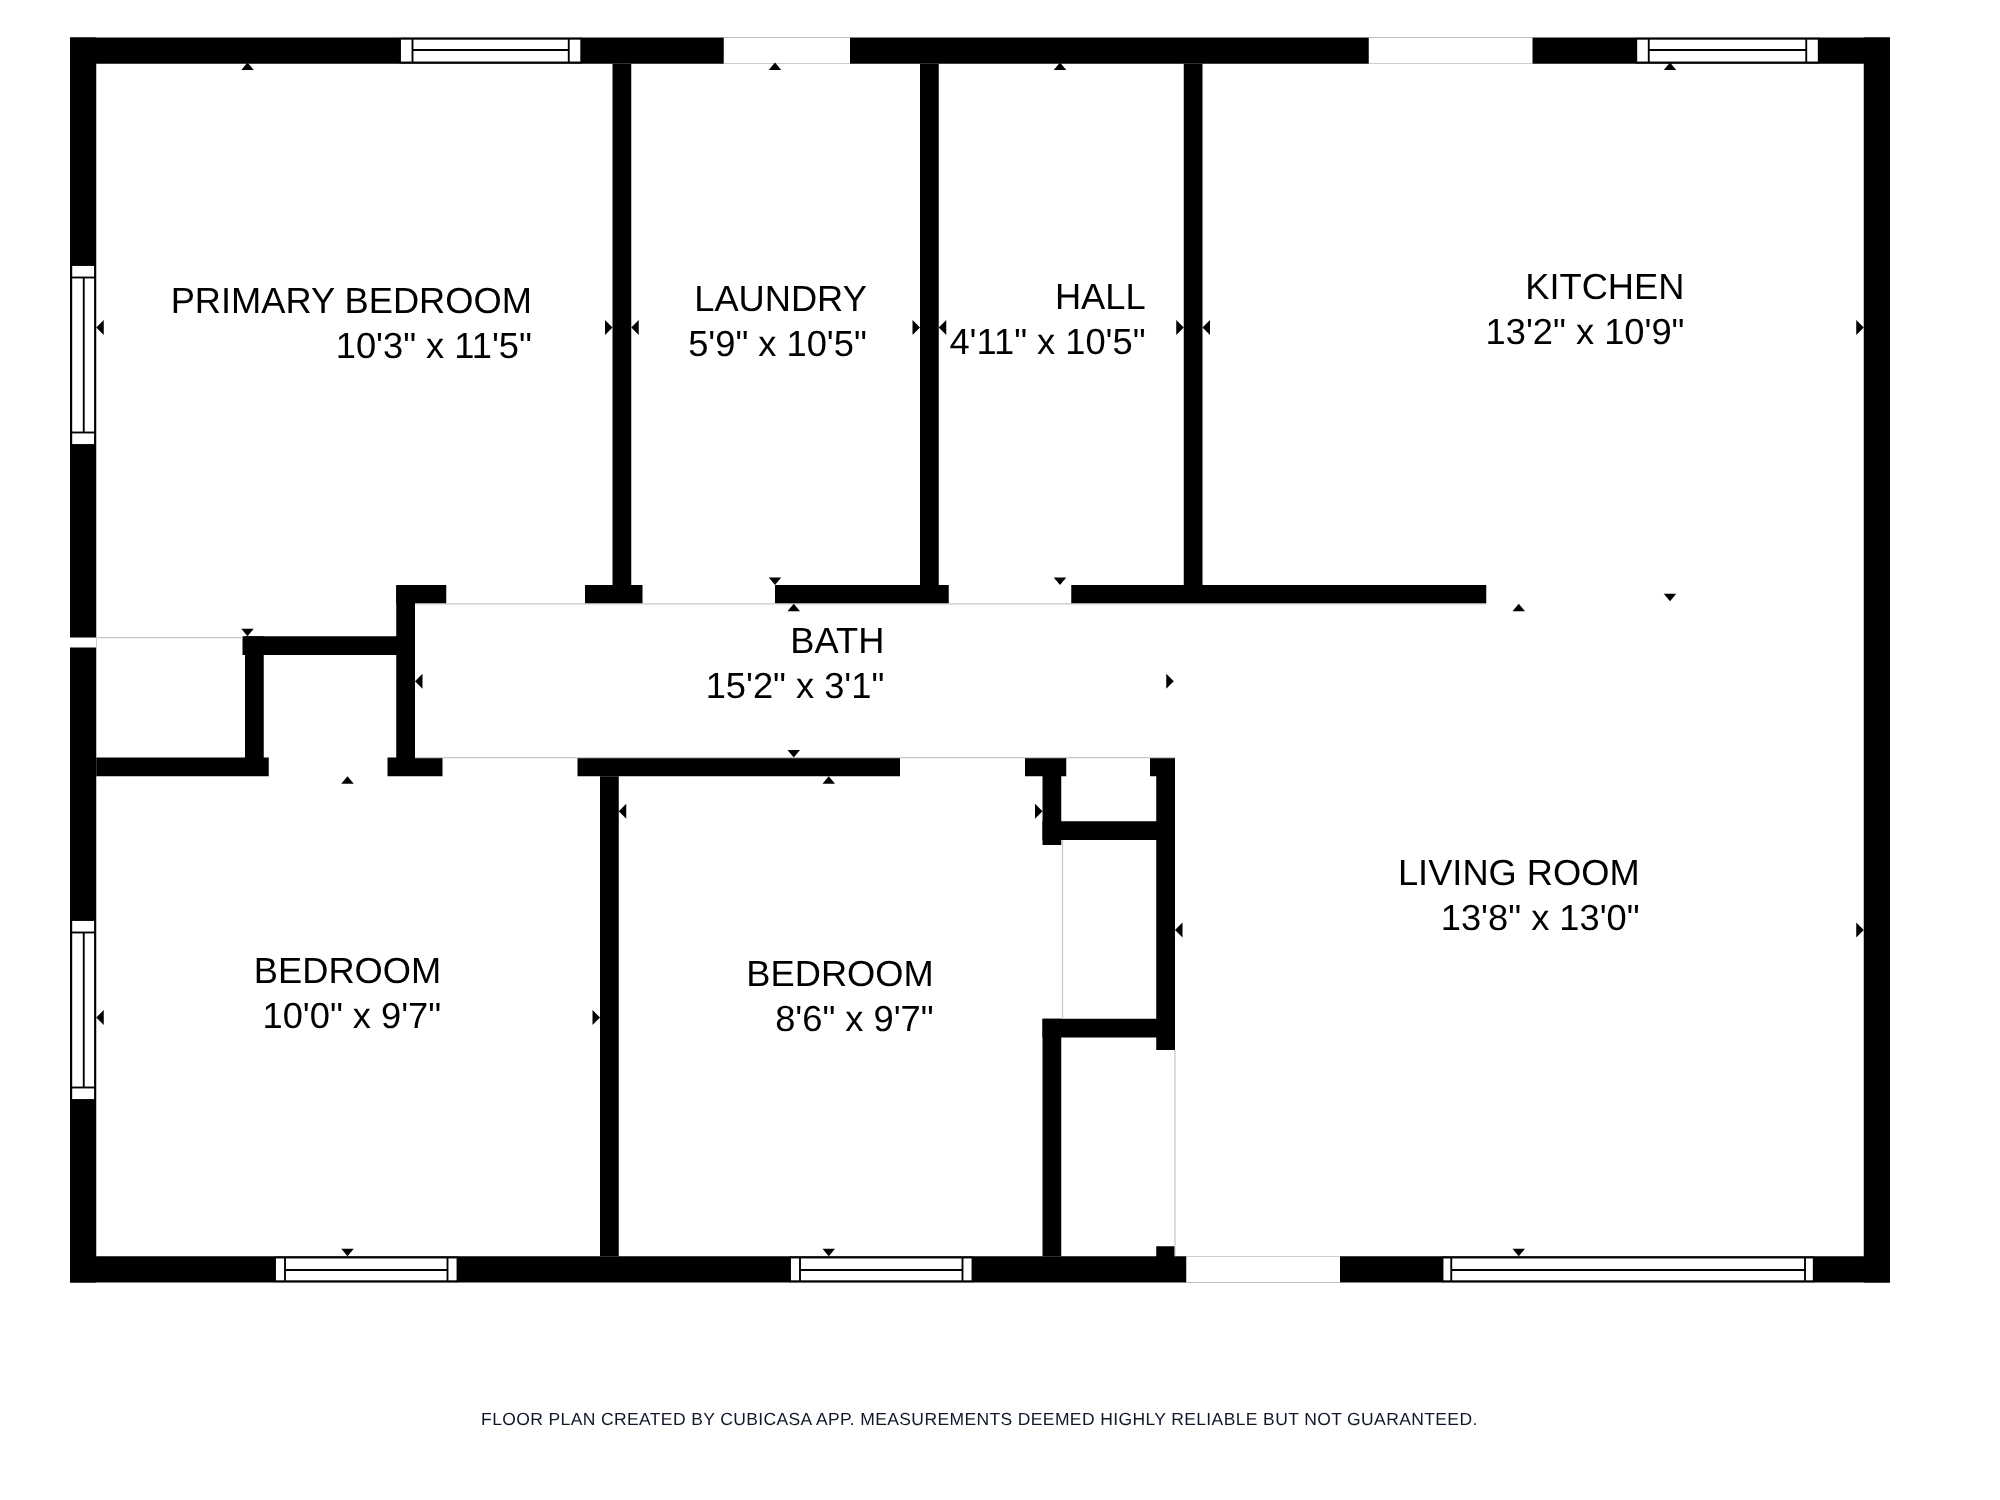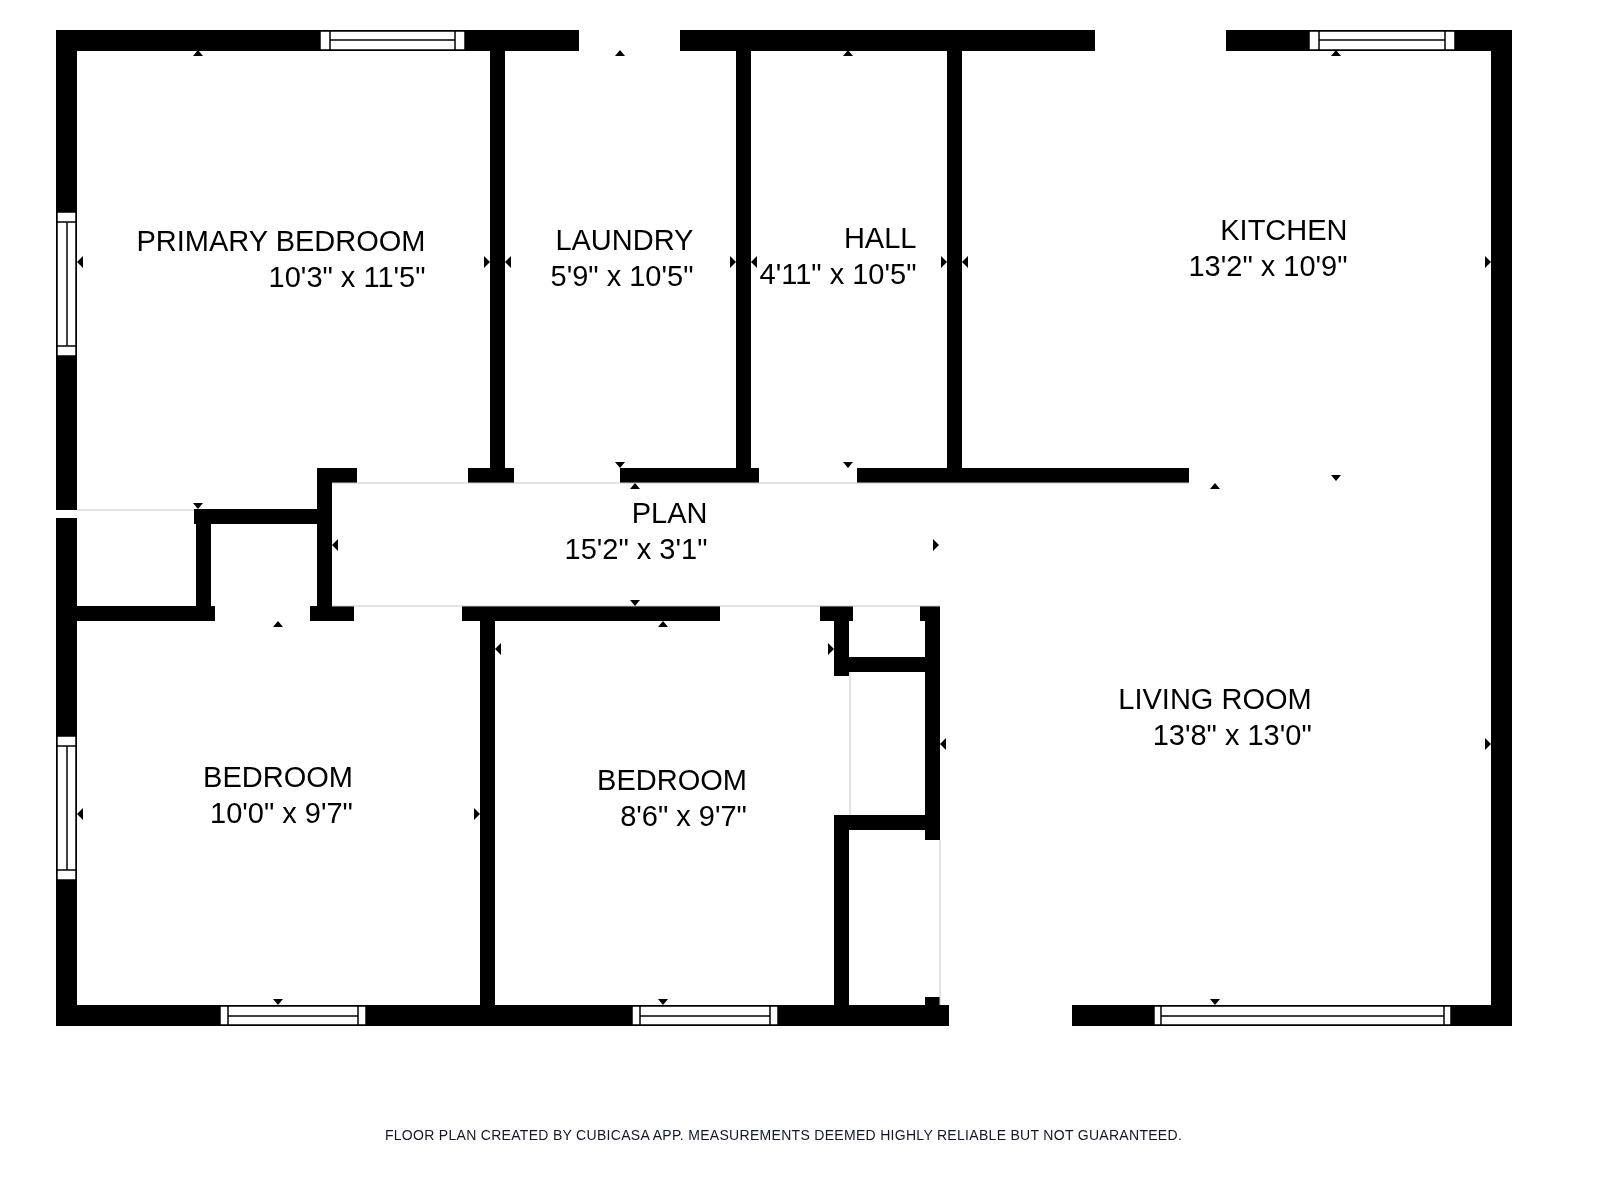--- a/index.html
+++ b/index.html
@@ -167,21 +167,21 @@
 </div>
 <div class="room-label" style="left:838px; top:220px;">
   <span class="room-name">HALL</span>
   <span class="room-dims">4'11" x 10'5"</span>
 </div>
 <div class="room-label" style="left:1236px; top:212px;margin-left:32px;">
   <span class="room-name">KITCHEN</span>
   <span class="room-dims">13'2" x 10'9"</span>
 </div>
 <div class="room-label" style="left:636px; top:495px;">
-  <span class="room-name">PLAN</span>
+  <span class="room-name">BATH</span>
   <span class="room-dims">15'2" x 3'1"</span>
 </div>
 <div class="room-label" style="left:278px; top:759px;">
   <span class="room-name">BEDROOM</span>
   <span class="room-dims">10'0" x 9'7"</span>
 </div>
 <div class="room-label" style="left:672px; top:762px;">
   <span class="room-name">BEDROOM</span>
   <span class="room-dims">8'6" x 9'7"</span>
 </div>

